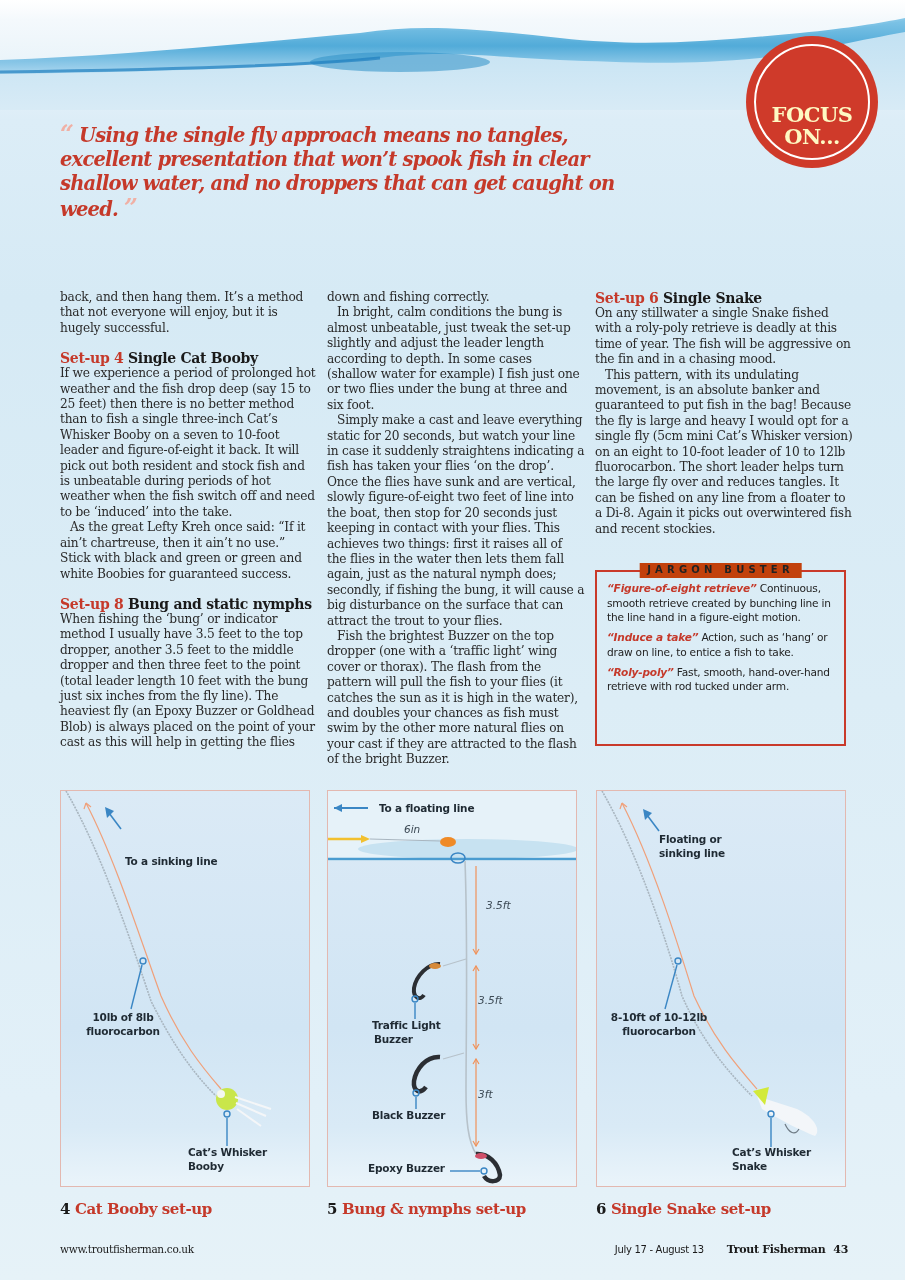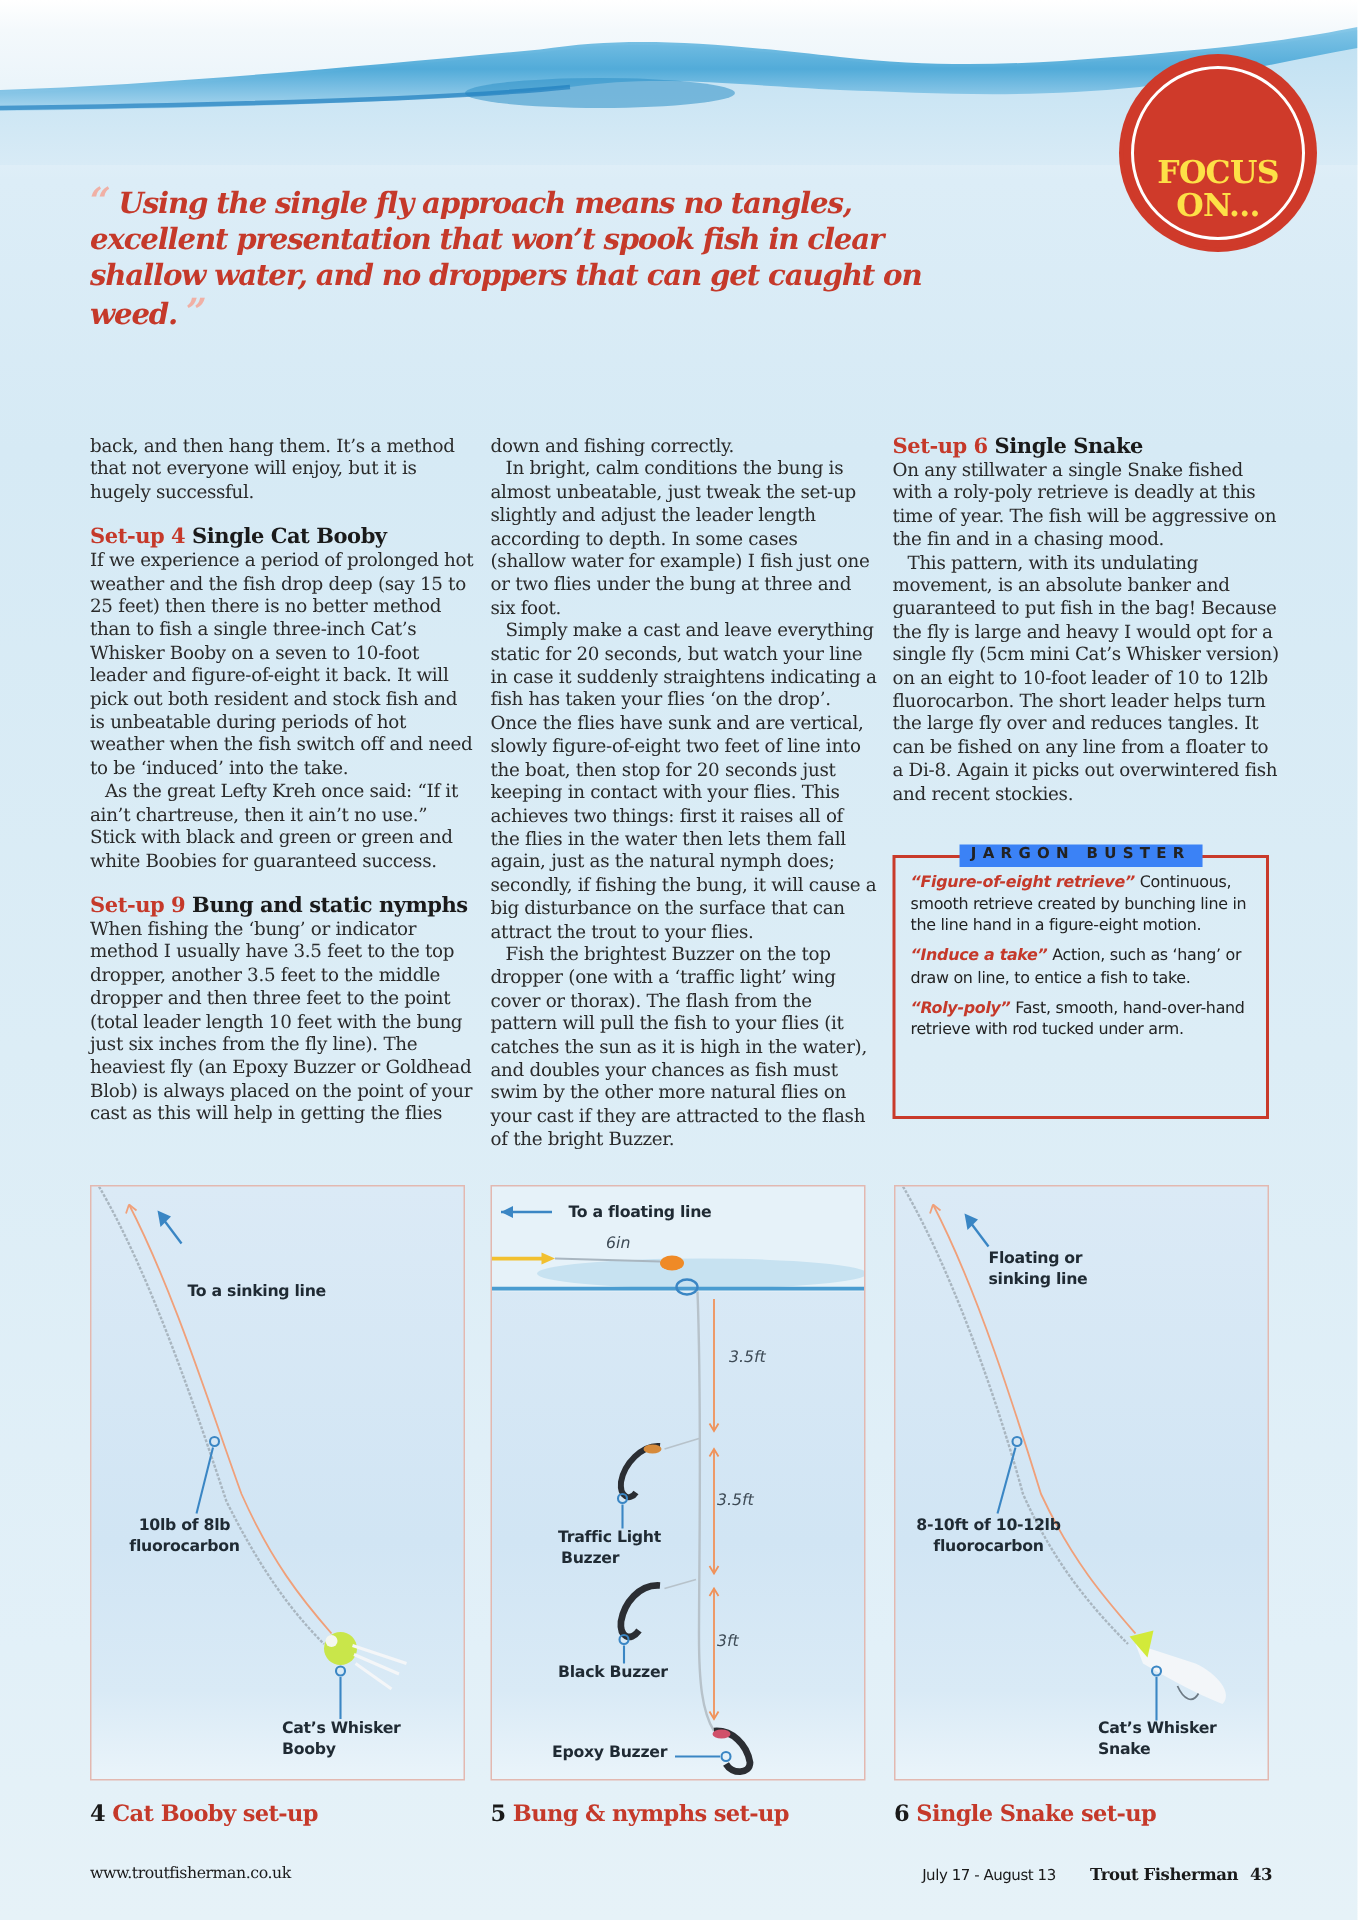--- a/index.html
+++ b/index.html
@@ -19,21 +19,21 @@
     position: absolute; left: 749px; top: 39px; width: 126px; height: 126px;
     border-radius: 50%; background: #cf3a2a;
     box-shadow: 0 0 0 3px #cf3a2a;
     display: flex; align-items: center; justify-content: center;
   }
   .badge::before {
     content: ""; position: absolute; inset: 5px; border-radius: 50%;
     border: 2px solid #ffffff;
   }
   .badge-text {
-    color: #fde047; font-family: "DejaVu Serif", serif; font-weight: bold;
+    color: #fef9c3; font-family: "DejaVu Serif", serif; font-weight: bold;
     font-size: 21px; line-height: 22px; text-align: center; letter-spacing: -0.5px;
     position: relative;
     margin-top: 48px;
   }
 
   .pullquote {
     position: absolute; left: 60px; top: 122px; width: 570px;
     font-family: "DejaVu Serif", serif; font-style: italic; font-weight: bold;
     font-size: 19.5px; line-height: 24px; color: #c5392a; letter-spacing: -0.8px;
   }
@@ -58,21 +58,21 @@
 
   .jargon {
     position: absolute; left: 595px; top: 570px; width: 251px; height: 176px;
     border: 2px solid #c93a2a;
     padding: 9px 10px 8px 10px;
     font-family: "DejaVu Sans", sans-serif; font-size: 10.6px; line-height: 14.7px; color: #222;
     letter-spacing: -0.2px;
   }
   .jargon-title {
     position: absolute; top: -9px; left: 50%; transform: translateX(-50%);
-    background: #3b82f6; padding: 0 8px;
+    background: #c2410c; padding: 0 8px;
     font-family: "DejaVu Sans", sans-serif; font-weight: bold; font-size: 10px;
     letter-spacing: 4.2px; color: #222; white-space: nowrap;
   }
   .jargon-entry { margin-bottom: 5px; }
   .jargon-term { color: #c5392a; font-weight: bold; font-style: italic; }
 
   .diagram {
     position: absolute; top: 790px; width: 250px; height: 397px;
     border: 1.5px solid #e3b8b0;
     background: linear-gradient(180deg, #dbeaf6 0%, #d1e5f4 60%, #d9eaf6 85%, #eaf4fa 100%);
@@ -150,21 +150,21 @@
 
 <div class="col col1">
   <p>back, and then hang them. It’s a method that not everyone will enjoy, but it is hugely successful.</p>
   <div class="subhead">
     <span class="num">Set-up 4</span>
     <span>Single Cat Booby</span>
   </div>
   <p>If we experience a period of prolonged hot weather and the fish drop deep (say 15 to 25 feet) then there is no better method than to fish a single three-inch Cat’s Whisker Booby on a seven to 10-foot leader and figure-of-eight it back. It will pick out both resident and stock fish and is unbeatable during periods of hot weather when the fish switch off and need to be ‘induced’ into the take.</p>
   <p class="indent">As the great Lefty Kreh once said: “If it ain’t chartreuse, then it ain’t no use.” Stick with black and green or green and white Boobies for guaranteed success.</p>
   <div class="subhead">
-    <span class="num">Set-up 9</span>
+    <span class="num">Set-up 8</span>
     <span>Bung and static nymphs</span>
   </div>
   <p>When fishing the ‘bung’ or indicator method I usually have 3.5 feet to the top dropper, another 3.5 feet to the middle dropper and then three feet to the point (total leader length 10 feet with the bung just six inches from the fly line). The heaviest fly (an Epoxy Buzzer or Goldhead Blob) is always placed on the point of your cast as this will help in getting the flies</p>
 </div>
 
 <div class="col col2">
   <p>down and fishing correctly.</p>
   <p class="indent">In bright, calm conditions the bung is almost unbeatable, just tweak the set-up slightly and adjust the leader length according to depth. In some cases (shallow water for example) I fish just one or two flies under the bung at three and six foot.</p>
   <p class="indent">Simply make a cast and leave everything static for 20 seconds, but watch your line in case it suddenly straightens indicating a fish has taken your flies ‘on the drop’. Once the flies have sunk and are vertical, slowly figure-of-eight two feet of line into the boat, then stop for 20 seconds just keeping in contact with your flies. This achieves two things: first it raises all of the flies in the water then lets them fall again, just as the natural nymph does; secondly, if fishing the bung, it will cause a big disturbance on the surface that can attract the trout to your flies.</p>
   <p class="indent">Fish the brightest Buzzer on the top dropper (one with a ‘traffic light’ wing cover or thorax). The flash from the pattern will pull the fish to your flies (it catches the sun as it is high in the water), and doubles your chances as fish must swim by the other more natural flies on your cast if they are attracted to the flash of the bright Buzzer.</p>

